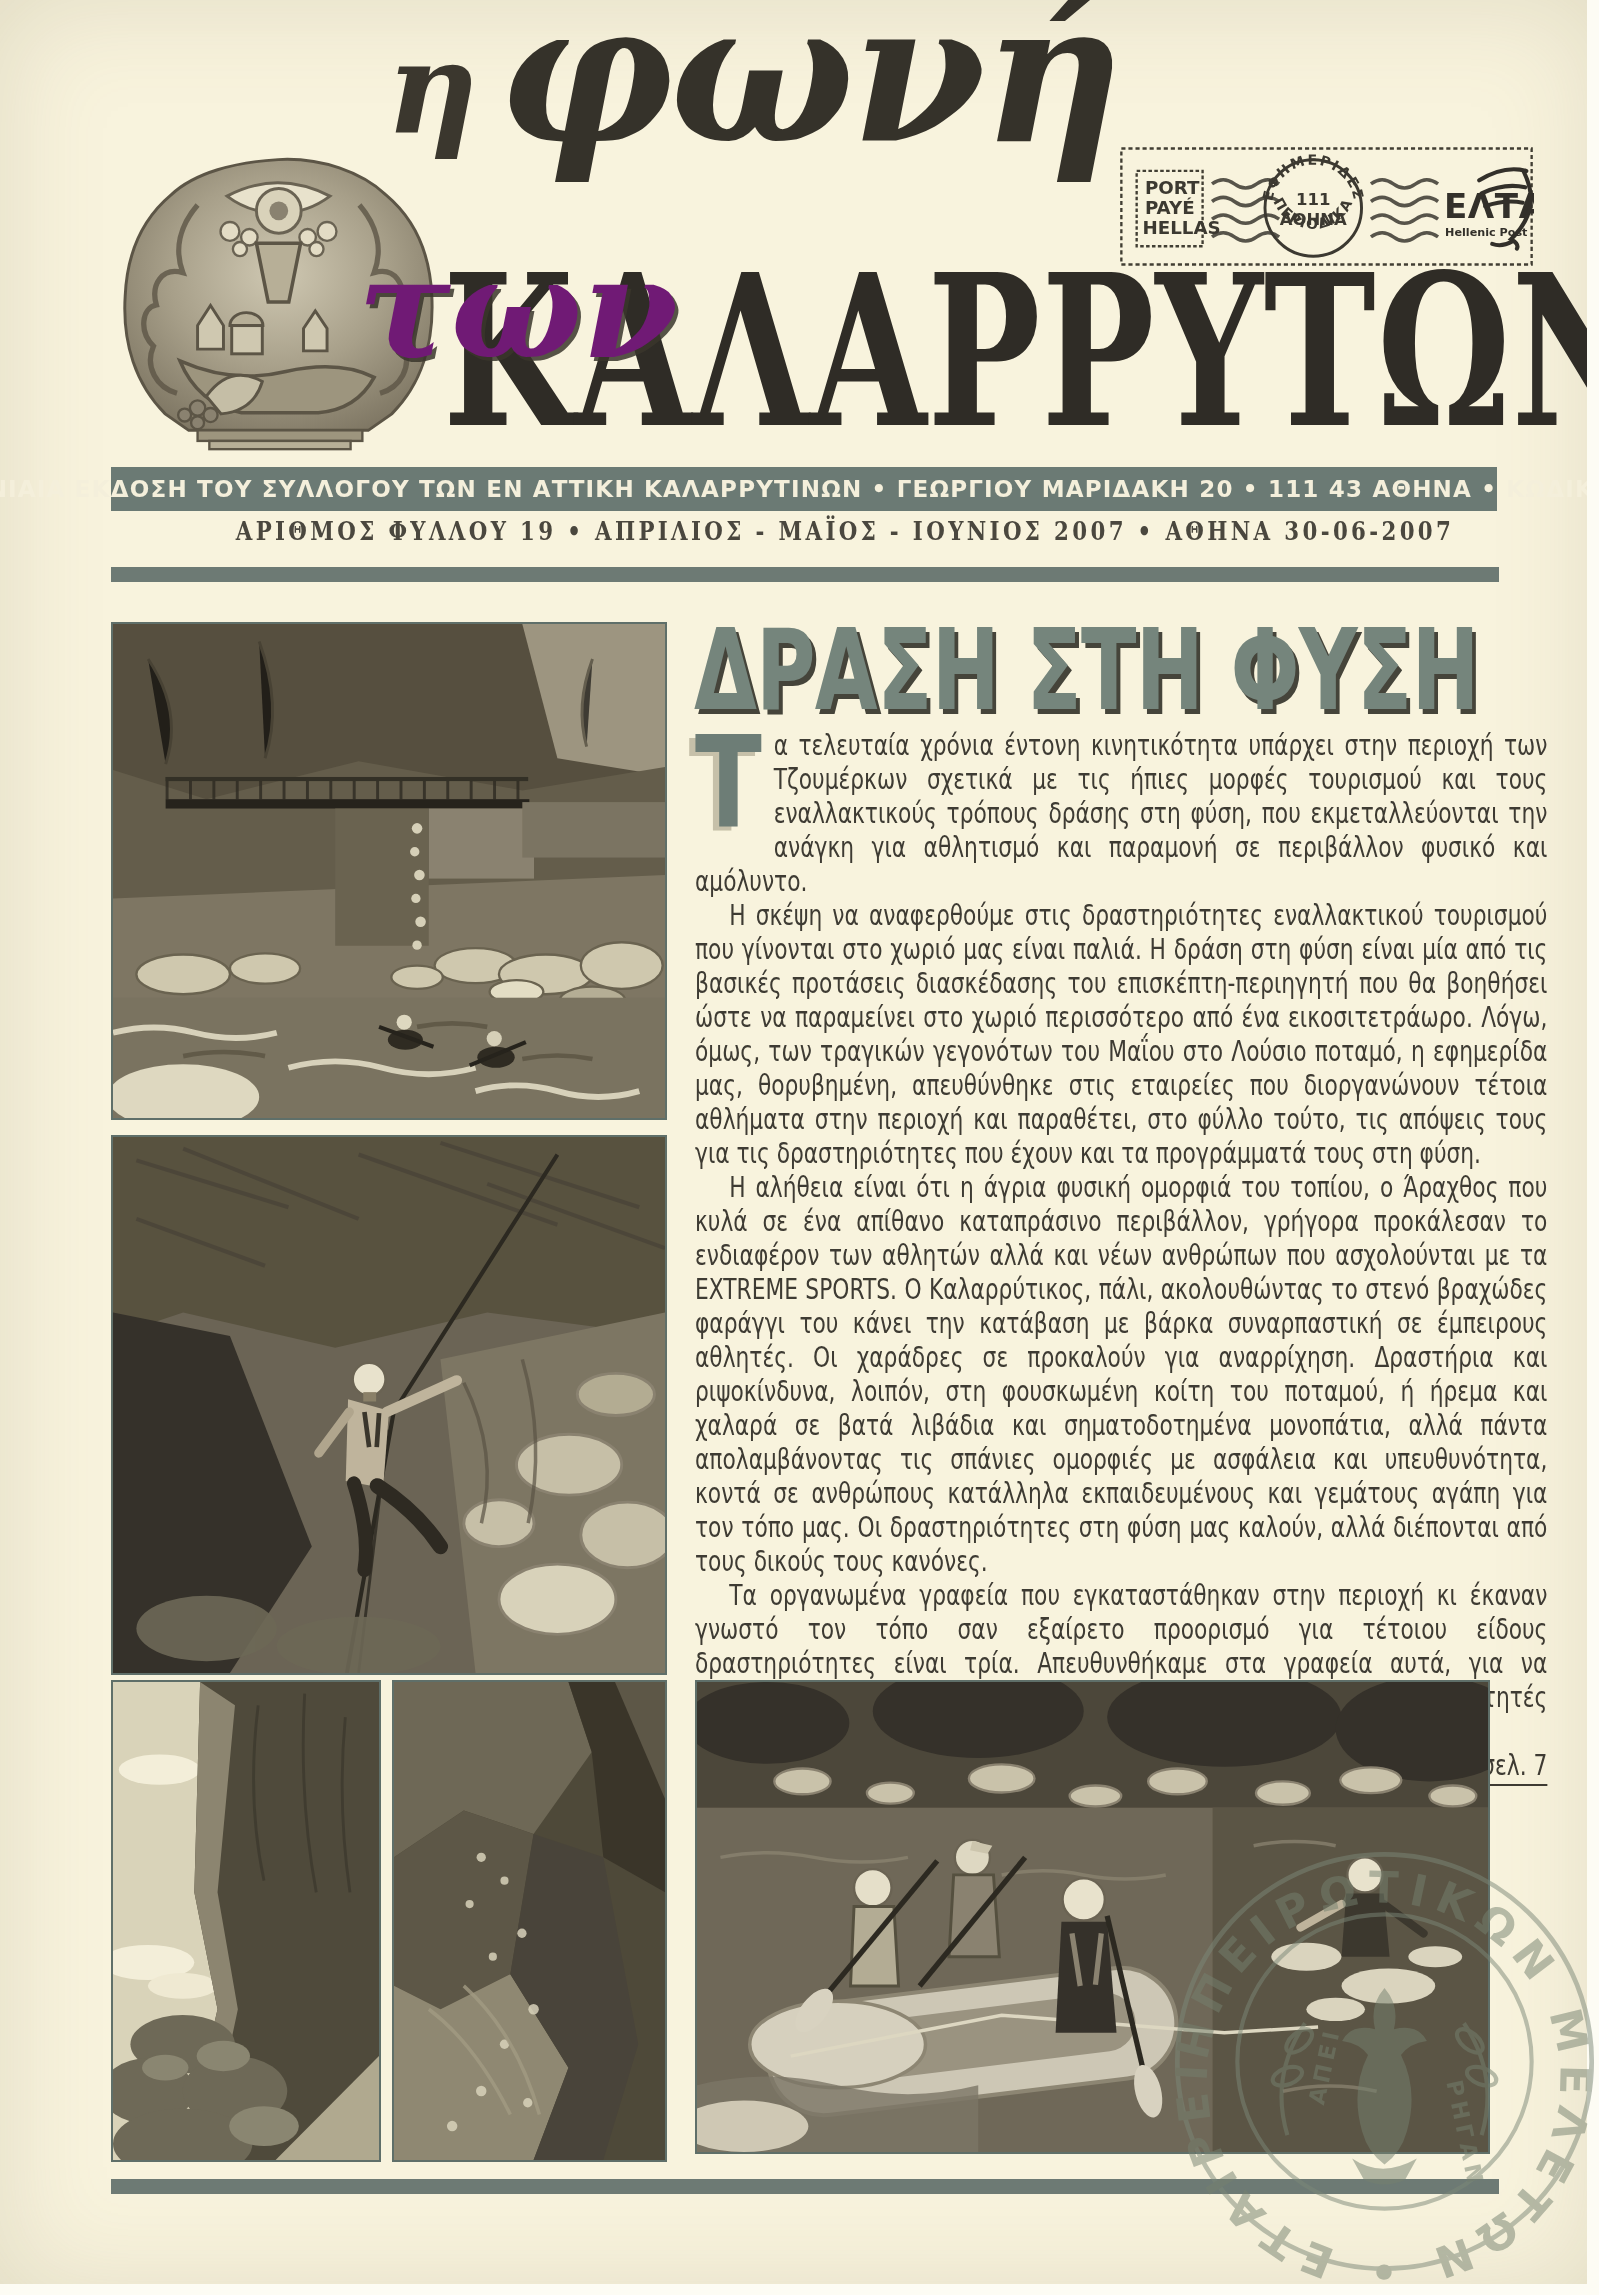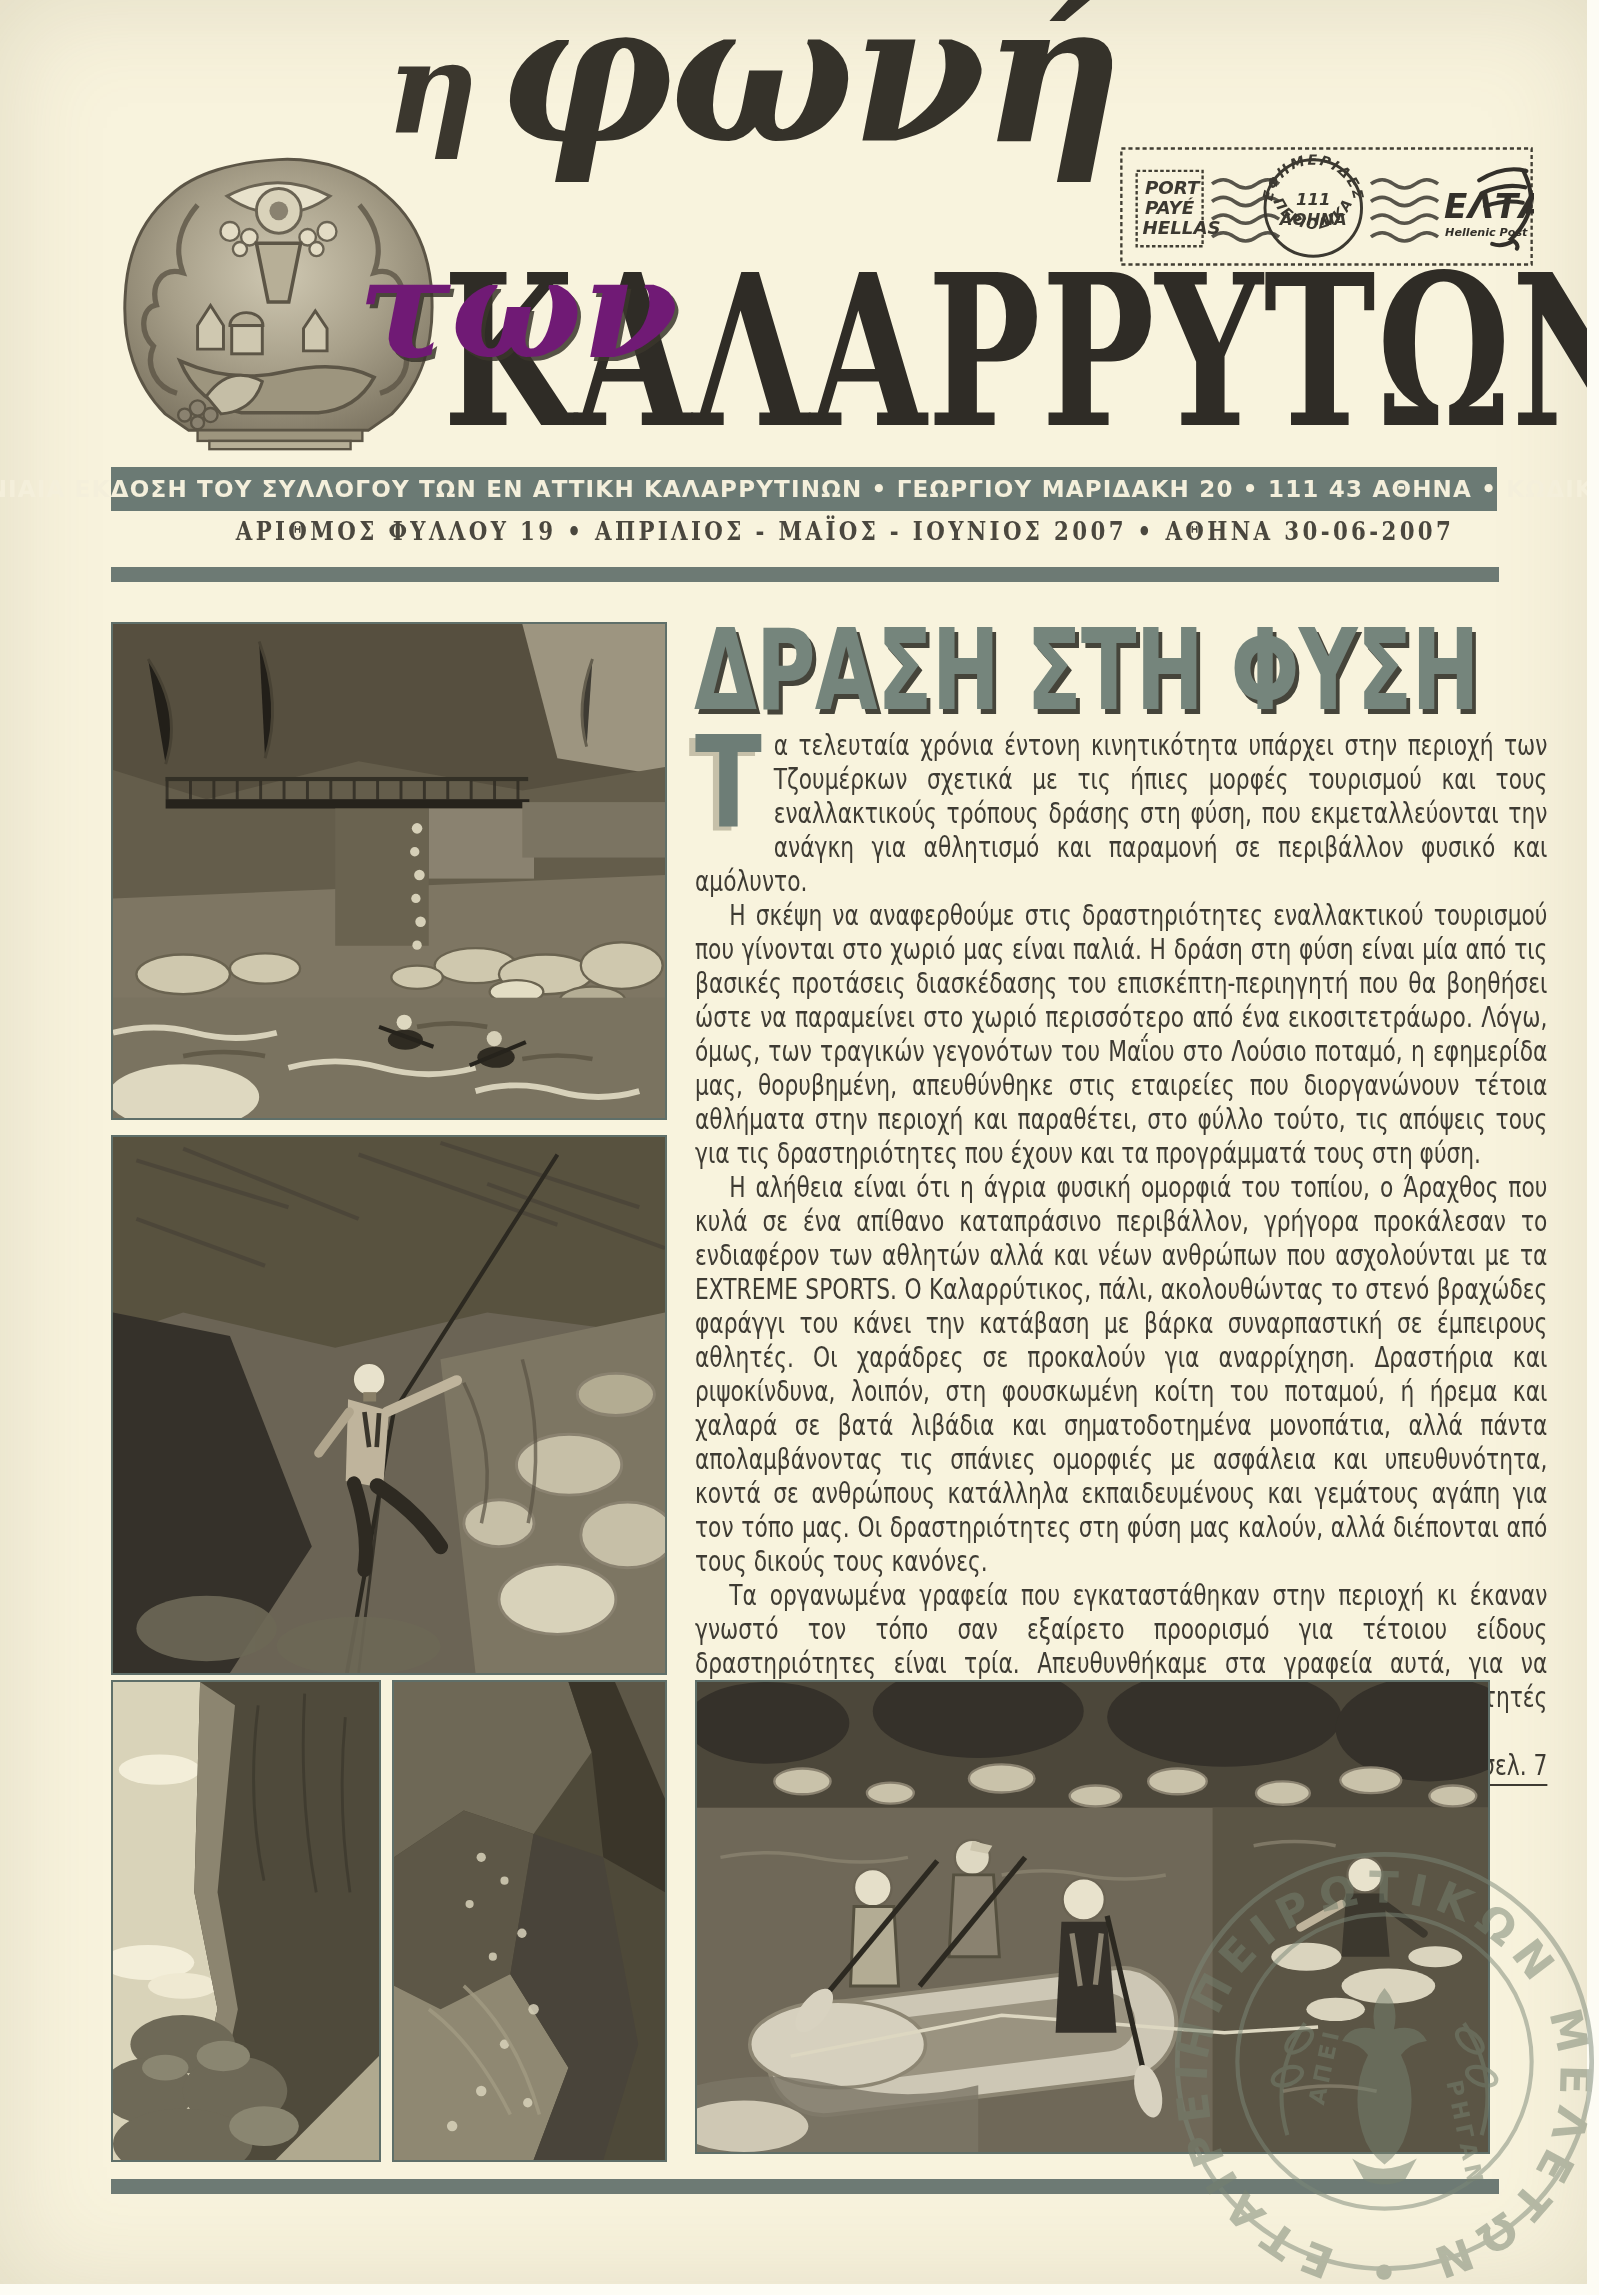--- a/index.html
+++ b/index.html
@@ -16,21 +16,21 @@
   .script-foni{position:absolute;left:498px;top:-23.6px;font-family:"DejaVu Serif",serif;
       font-style:italic;font-weight:bold;font-size:194px;color:#35322a;line-height:1;letter-spacing:-3.5px;}
   .script-ton{position:absolute;left:358px;top:240px;font-family:"DejaVu Serif",serif;
       font-style:italic;font-weight:bold;font-size:138px;color:#701a75;line-height:1;z-index:4;
       text-shadow:3.5px 3.5px 0 rgba(58,54,44,.85);}
   .mast-title{position:absolute;left:443px;top:247px;font-family:"DejaVu Serif",serif;
       font-weight:bold;font-size:209px;line-height:1;color:#2f2c26;letter-spacing:1.2px;
       transform:scaleX(.72);transform-origin:0 0;white-space:nowrap;}
 
   
-  #postal{position:absolute;left:1119px;top:146px;font-style:italic;}
+  #postal{position:absolute;left:1119px;top:146px;}
 
   
   .banner{position:absolute;left:111px;top:467px;width:1386px;height:44px;background:#6b7a74;
       display:flex;align-items:center;justify-content:center;}
   .banner span{color:#f4efdb;font-size:23px;font-weight:600;letter-spacing:1.2px;white-space:nowrap;}
   .issue-line{position:absolute;left:111px;top:516px;width:1386px;text-align:center;
       font-family:"DejaVu Serif",serif;font-weight:bold;font-size:26px;color:#4a473e;
       letter-spacing:4.1px;transform:scaleX(.82);white-space:nowrap;}
   .rule-top{position:absolute;left:111px;top:567px;width:1388px;height:14.7px;background:#6d7a74;}
   .rule-bottom{position:absolute;left:111px;top:2179px;width:1388px;height:15.3px;background:#6d7a74;}

